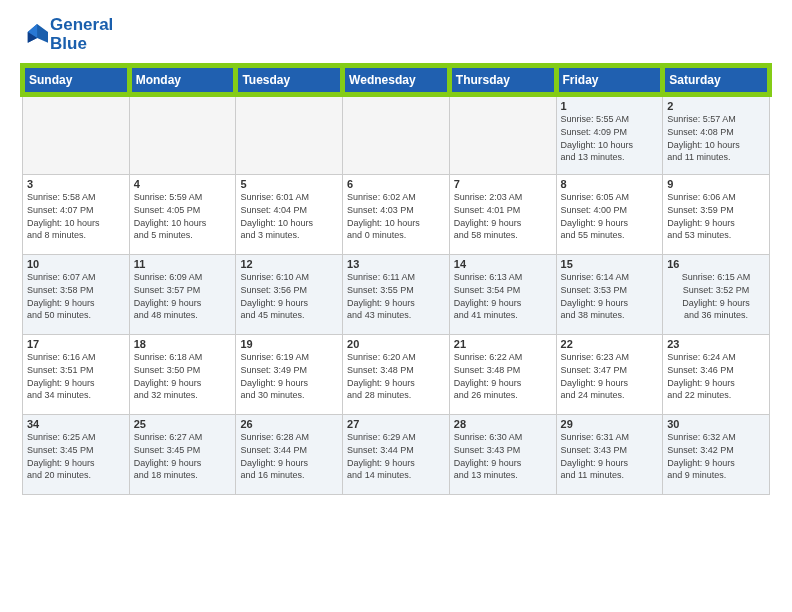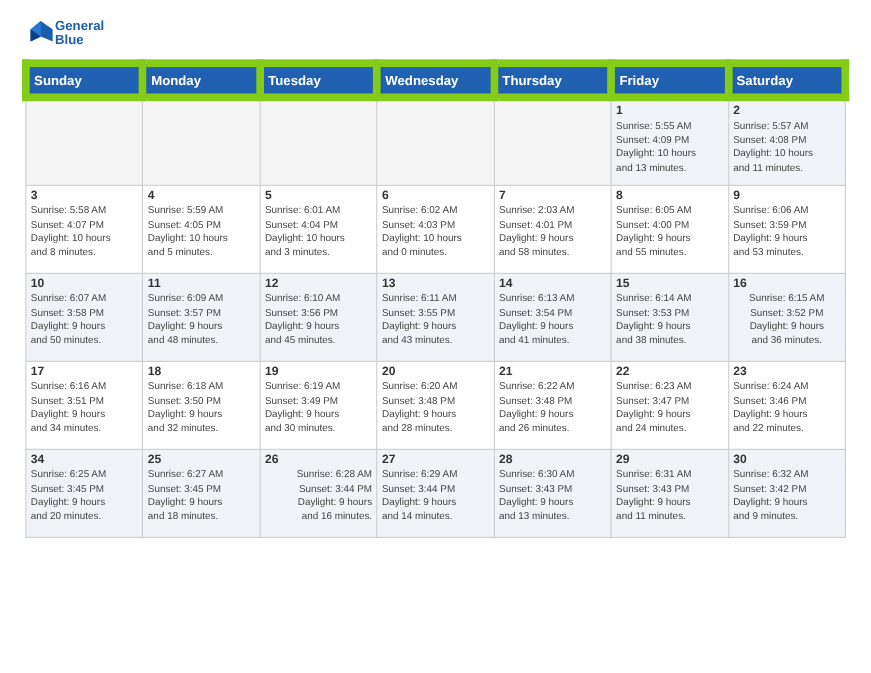--- a/index.html
+++ b/index.html
@@ -19,21 +19,21 @@
       display: flex;
       justify-content: space-between;
       align-items: flex-start;
       margin-bottom: 10px;
     }
     .logo {
       display: flex;
       align-items: center;
     }
     .logo-text {
-      font-size: 12px;
+      font-size: 17px;
       font-weight: bold;
       color: #333;
       line-height: 1.1;
     }
     .logo-text .blue { color: #1a5fad; }
     .logo-icon {
       width: 28px;
       height: 28px;
       margin-right: 2px;
     }
@@ -53,21 +53,21 @@
       width: 100%;
       border-collapse: collapse;
       table-layout: fixed;
     }
     .calendar th {
       background-color: #2060b0;
       color: #fff;
       font-size: 12px;
       font-weight: bold;
       padding: 5px 4px;
-      border: 7px solid #84cc16;
+      border: 5px solid #84cc16;
       text-align: left;
     }
     .calendar td {
       border: 1px solid #ccc;
       vertical-align: top;
       padding: 3px 4px;
       font-size: 9.5px;
       color: #333;
       background: #fff;
       height: 80px;
@@ -310,21 +310,21 @@
           </td>
           <td class="alt-row">
             <span class="day-num">25</span>
             <div class="day-info" style="white-space: pre-line;">Sunrise: 6:27 AM
 Sunset: 3:45 PM
 Daylight: 9 hours
 and 18 minutes.</div>
           </td>
           <td class="alt-row">
             <span class="day-num">26</span>
-            <div class="day-info" style="white-space: pre-line; text-align: right;">Sunrise: 6:28 AM
+            <div class="day-info" style="white-space: pre-line;">Sunrise: 6:28 AM
 Sunset: 3:44 PM
 Daylight: 9 hours
 and 16 minutes.</div>
           </td>
           <td class="alt-row">
             <span class="day-num">27</span>
             <div class="day-info" style="white-space: pre-line;">Sunrise: 6:29 AM
 Sunset: 3:44 PM
 Daylight: 9 hours
 and 14 minutes.</div>

